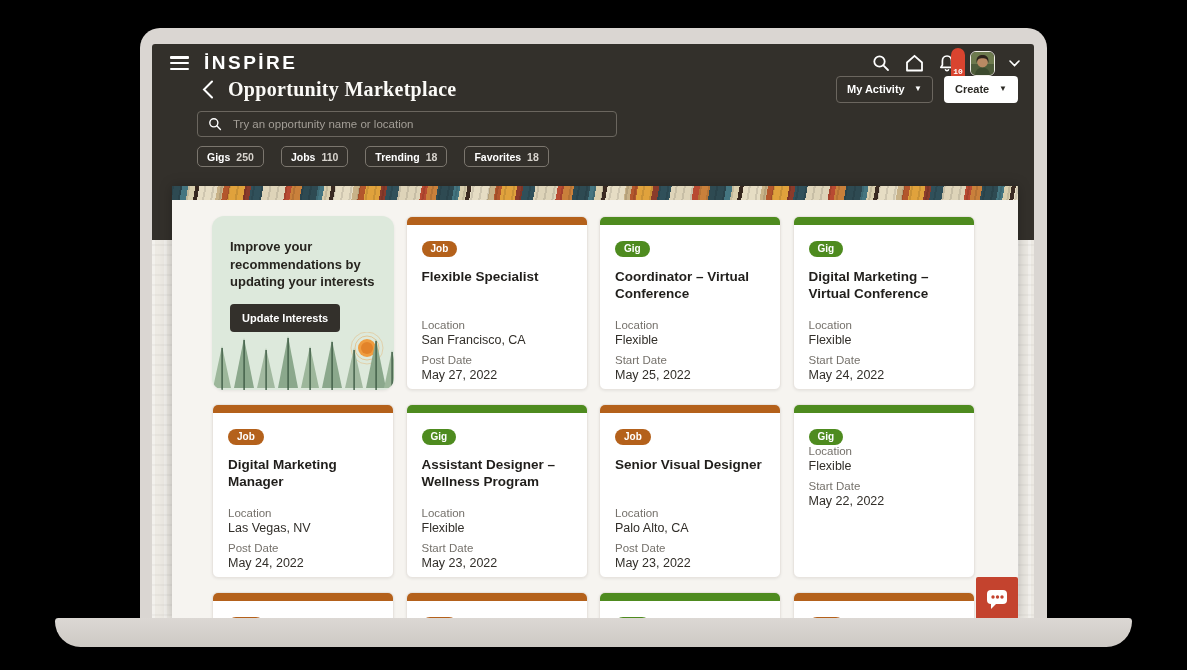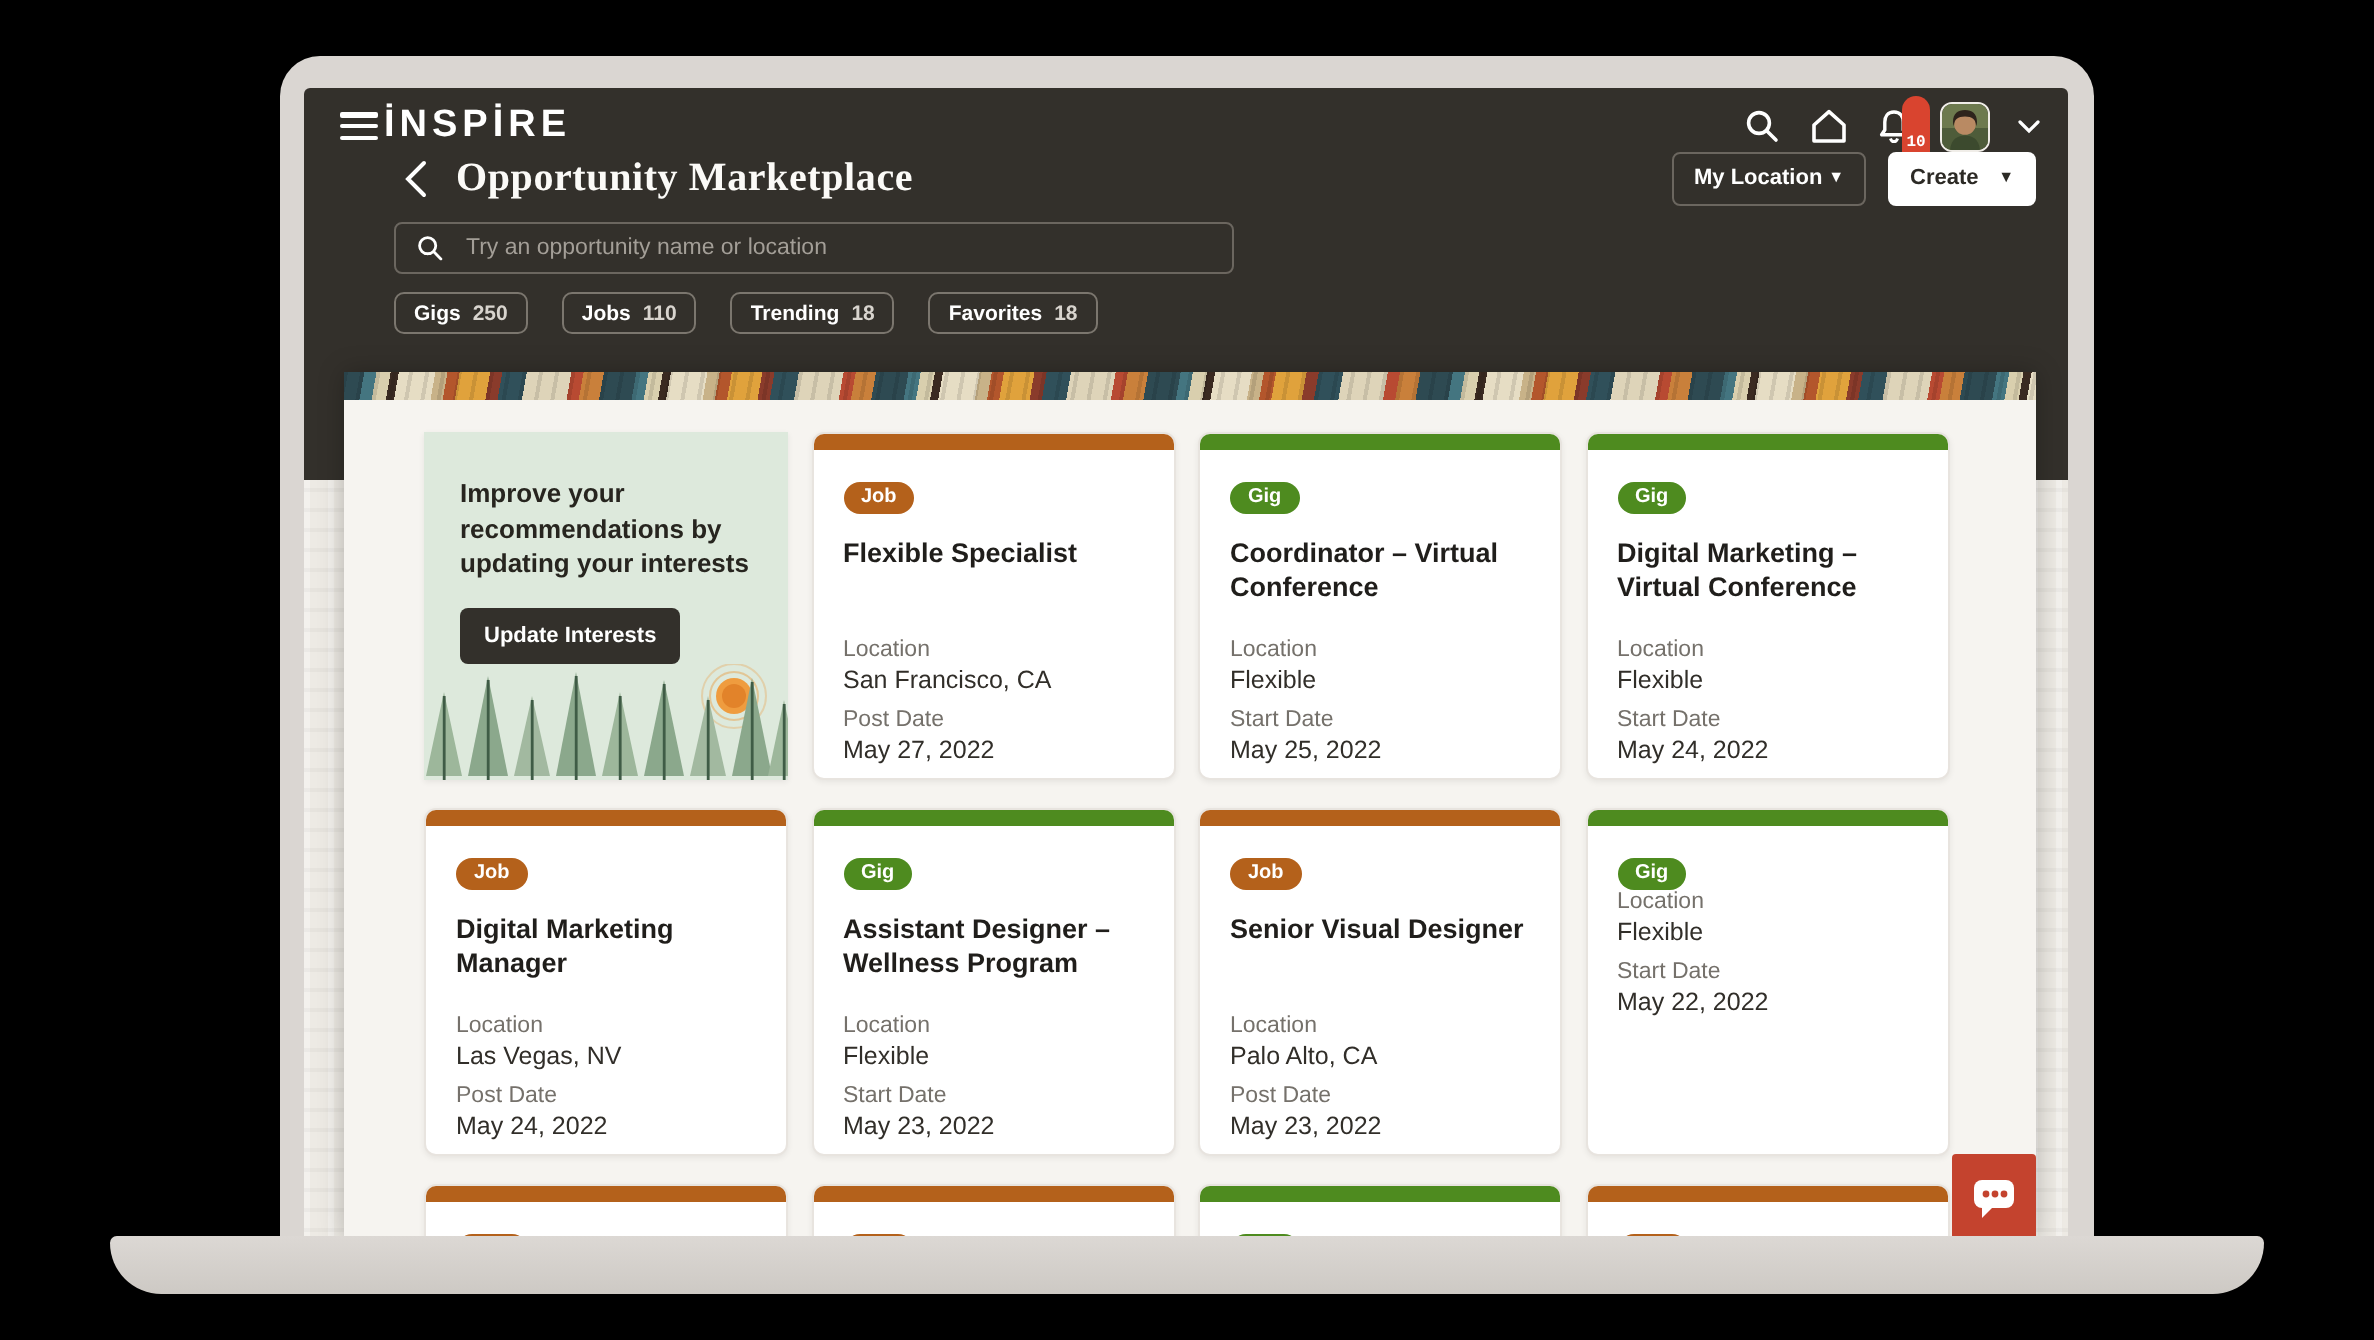--- a/index.html
+++ b/index.html
@@ -26,21 +26,21 @@
     border-radius:3px 3px 0 0;overflow:hidden;z-index:10;
   }
   
   .app-header{
     position:absolute;left:0;top:0;width:100%;height:196px;
     background:var(--header-bg,#33302b);z-index:1;
   }
   .topbar{position:absolute;left:0;top:6px;width:100%;height:26px;display:flex;align-items:center;}
   .hamburger{margin-left:18px;width:19px;height:14px;display:flex;flex-direction:column;justify-content:space-between;cursor:pointer;}
   .hamburger span{display:block;height:2.5px;background:#fff;border-radius:1px;}
-  .logo{margin-left:3px;color:#fff;font-size:19px;font-weight:800;letter-spacing:2.5px;}
+  .logo{margin-left:15px;color:#fff;font-size:19px;font-weight:800;letter-spacing:2.5px;}
   .top-icons{margin-left:auto;margin-right:14px;display:flex;align-items:center;gap:13px;}
   .icon-btn{position:relative;width:20px;height:20px;display:flex;align-items:center;justify-content:center;cursor:pointer;}
   .notif-badge{
     position:absolute;top:-5px;right:-8px;min-width:10px;height:15px;padding:16px 2px;
     background:var(--notification-red,#d9442f);border-radius:8px;color:#fff;
     font-size:8px;font-weight:700;display:flex;align-items:center;justify-content:center;font-family:Liberation Mono, monospace;
   }
   .avatar{width:23px;height:23px;border-radius:6px;overflow:hidden;border:1px solid #f0ede8;cursor:pointer;}
   
   .title-row{position:absolute;left:0;top:30px;width:100%;height:30px;display:flex;align-items:center;}
@@ -115,21 +115,21 @@
   .badge.gig{background:var(--gig-accent,#4e8b1f);}
   .card-title{
     margin-top:11px;font-size:13.5px;font-weight:700;color:#201e1b;line-height:1.28;
     min-height:51px;
   }
   .meta{margin-bottom:7px;}
   .meta-label{font-size:11.5px;color:#75716b;margin-bottom:2px;}
   .meta-value{font-size:12.5px;color:#312e29;font-weight:500;}
   
   .promo-card{
-    background:var(--promo-bg,#dde9dc);border:none;border-radius:0;overflow:hidden;
+    background:var(--promo-bg,#dde9dc);border:none;border-radius:12px;overflow:hidden;
     position:relative;cursor:default;
   }
   .promo-inner{padding:22px 18px 0 18px;position:relative;z-index:2;}
   .promo-title{font-size:13px;font-weight:700;color:#27251f;line-height:1.35;max-width:150px;}
   .promo-btn{
     margin-top:13px;background:#33302b;color:#fff;border:none;border-radius:4px;
     font-size:11px;font-weight:700;padding:8px 12px;cursor:pointer;
     font-family:"Liberation Sans",sans-serif;
   }
   .promo-art{position:absolute;left:0;right:0;bottom:0;z-index:1;}
@@ -196,21 +196,21 @@
     <div class="title-row">
       <div class="back-chevron">
         <svg width="12" height="19" viewBox="0 0 12 19">
             <polyline points="10,1.5 2,9.5 10,17.5" fill="none" stroke="#fff" stroke-width="2" stroke-linecap="round"></polyline>
           </svg>
       </div>
       <div class="page-title">Opportunity Marketplace</div>
 
       <div class="hdr-buttons">
         <div class="btn-dark">
-          <span>My Location</span>
+          <span>My Activity</span>
           <span class="caret">▼</span>
         </div>
         <div class="btn-light">
           <span>Create</span>
           <span class="caret">▼</span>
         </div>
       </div>
     </div>
 
     <div class="search-box">

